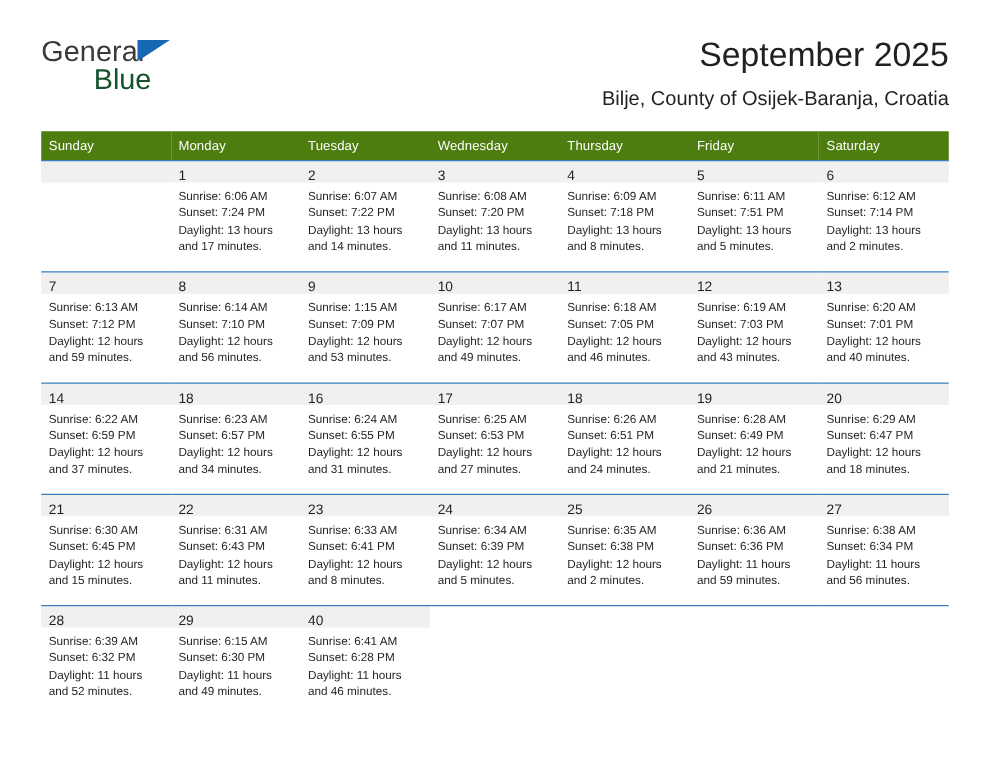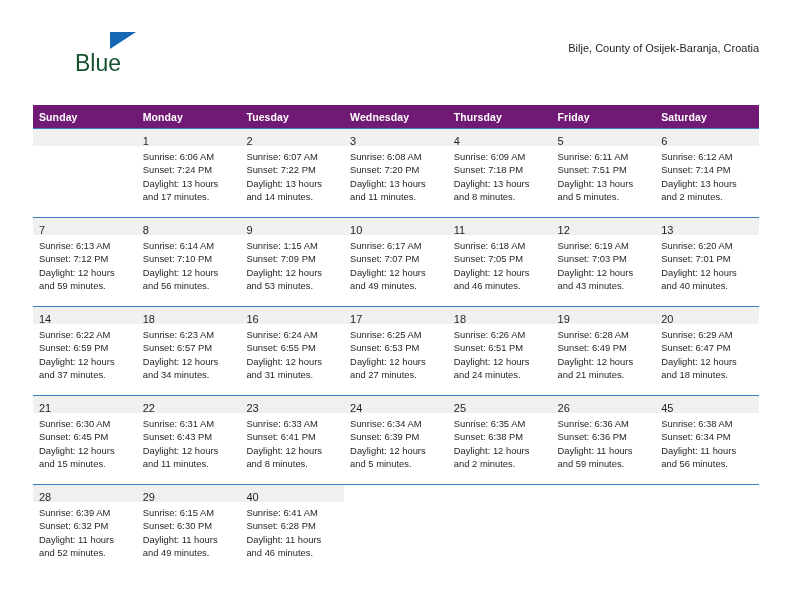--- a/index.html
+++ b/index.html
@@ -73,41 +73,41 @@
   }
   .month-title {
     font-size: 27px;
     line-height: 32px;
     font-weight: normal;
     color: #231f20;
     margin: 0;
     white-space: nowrap;
   }
   .location-sub {
-    font-size: 11px;
+    font-size: 16px;
     line-height: 18px;
     color: #231f20;
     margin: 11px 0 12px 0;
     white-space: nowrap;
   }
 
   
   .calendar {
     position: absolute;
     left: 33px;
     top: 105px;
     width: 726px;
     border-collapse: collapse;
     table-layout: fixed;
   }
   .calendar th {
-    background: #701a75;
+    background: #4d7c0f;
     color: #ffffff;
     font-size: 10.5px;
-    font-weight: bold;
+    font-weight: normal;
     text-align: left;
     padding: 5px 0 5px 6px;
     height: 13px;
     letter-spacing: 0.1px;
   }
   .calendar td {
     width: 103.71px;
     vertical-align: top;
     padding: 0;
     border-top: 1px solid #3a7ebf;
@@ -145,25 +145,27 @@
   }
 </style>
 </head>
 <body>
 
 <div class="page">
 
   <div class="header">
 
     <div class="brand">
+      <span class="brand-general">General</span>
       <span class="brand-triangle"></span>
       <span class="brand-blue">Blue</span>
     </div>
 
     <div class="title-block">
+      <h1 class="month-title">September 2025</h1>
       <p class="location-sub">Bilje, County of Osijek-Baranja, Croatia</p>
     </div>
 
   </div>
 
   <table class="calendar">
     <thead>
       <tr>
         <th>Sunday</th>
         <th>Monday</th>
@@ -469,21 +471,21 @@
               <div class="dayinfo">
                 <div>Sunrise: 6:36 AM</div>
                 <div>Sunset: 6:36 PM</div>
                 <div>Daylight: 11 hours</div>
                 <div>and 59 minutes.</div>
               </div>
             </div>
           </td>
           <td>
             <div class="daycell">
-              <div class="daynum-band"><span class="daynum">45</span></div>
+              <div class="daynum-band"><span class="daynum">27</span></div>
               <div class="dayinfo">
                 <div>Sunrise: 6:38 AM</div>
                 <div>Sunset: 6:34 PM</div>
                 <div>Daylight: 11 hours</div>
                 <div>and 56 minutes.</div>
               </div>
             </div>
           </td>
         </tr>
         <tr>

